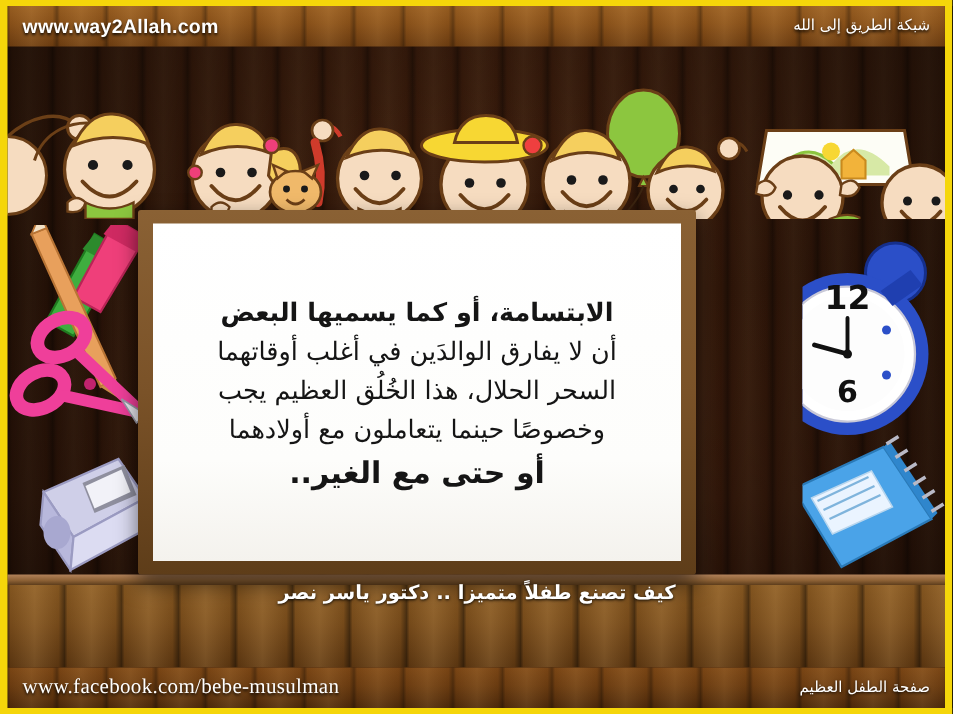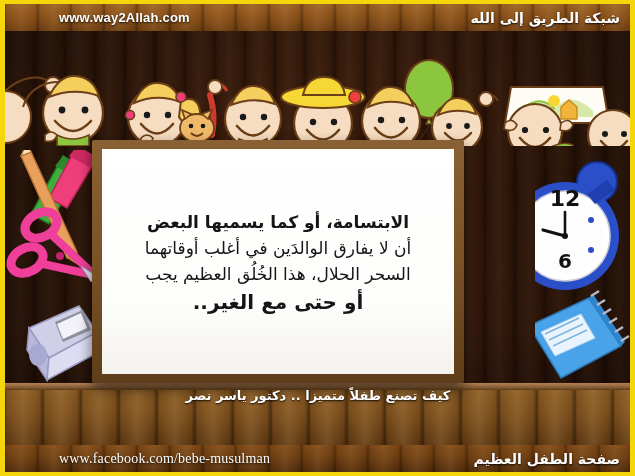--- a/index.html
+++ b/index.html
@@ -57,27 +57,26 @@
         rgba(255,210,140,0.10) 16px, rgba(0,0,0,0.04) 30px,
         rgba(0,0,0,0.30) 33px),
       linear-gradient(180deg,#7d4715 0%, #6d3d11 45%, #4e2a0b 100%);
     gap: 28px;
   }
   .bar-url{
     color:#ffffff;font-size:13px;font-weight:bold;
     font-family:"Liberation Sans", sans-serif;
     text-shadow:0 1px 2px rgba(0,0,0,0.85);
     letter-spacing:0.2px;
-    margin-left:44px;
   }
   .bar-bottom .bar-url{
     font-family:"Liberation Serif", serif;font-weight:normal;font-size:14px;
   }
   .bar-ar{
-    color:#ffffff;font-size:14px;font-weight:bold;direction:rtl;
+    color:#ffffff;font-size:10px;font-weight:normal;direction:rtl;
     font-family:"DejaVu Sans", sans-serif;
     text-shadow:0 1px 2px rgba(0,0,0,0.85);
   }
 
   
   .wainscot{
     position:absolute;left:5px;bottom:31px;width:625px;height:58px;
     background:
       repeating-linear-gradient(90deg,
         rgba(0,0,0,0.42) 0px, rgba(0,0,0,0.05) 2px,
@@ -329,20 +328,21 @@
         </g>
       </g>
     </svg>
   </div>
 
   <div class="board">
     <div class="board-inner">
       <p class="quote-line first">الابتسامة، أو كما يسميها البعض</p>
       <p class="quote-line">أن لا يفارق الوالدَين في أغلب أوقاتهما</p>
       <p class="quote-line">السحر الحلال، هذا الخُلُق العظيم يجب</p>
+      <p class="quote-line">وخصوصًا حينما يتعاملون مع أولادهما</p>
       <p class="quote-line last">أو حتى مع الغير..</p>
     </div>
   </div>
 
   <div class="caption">كيف تصنع طفلاً متميزا .. دكتور ياسر نصر</div>
 
   <div class="shelf"></div>
   <div class="wainscot"></div>
 
   <div class="wall-vignette"></div>

